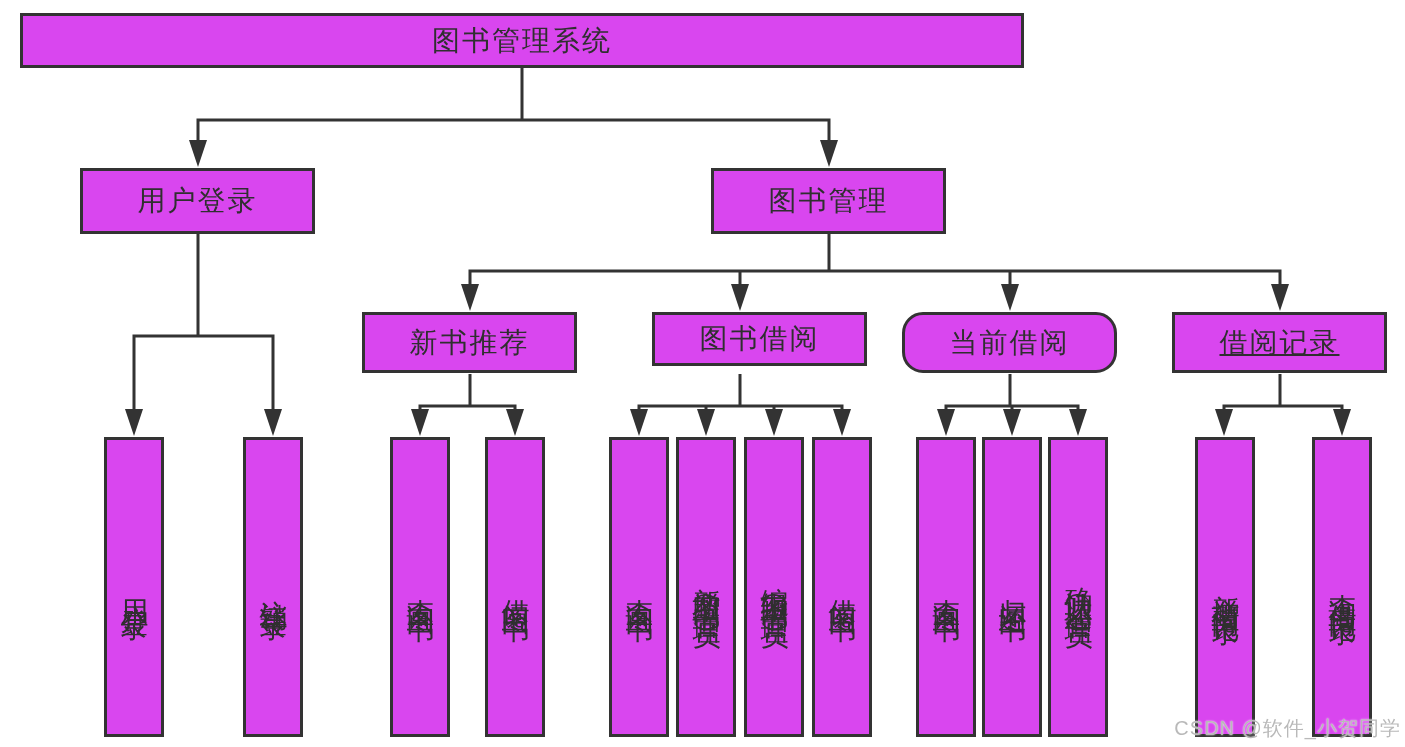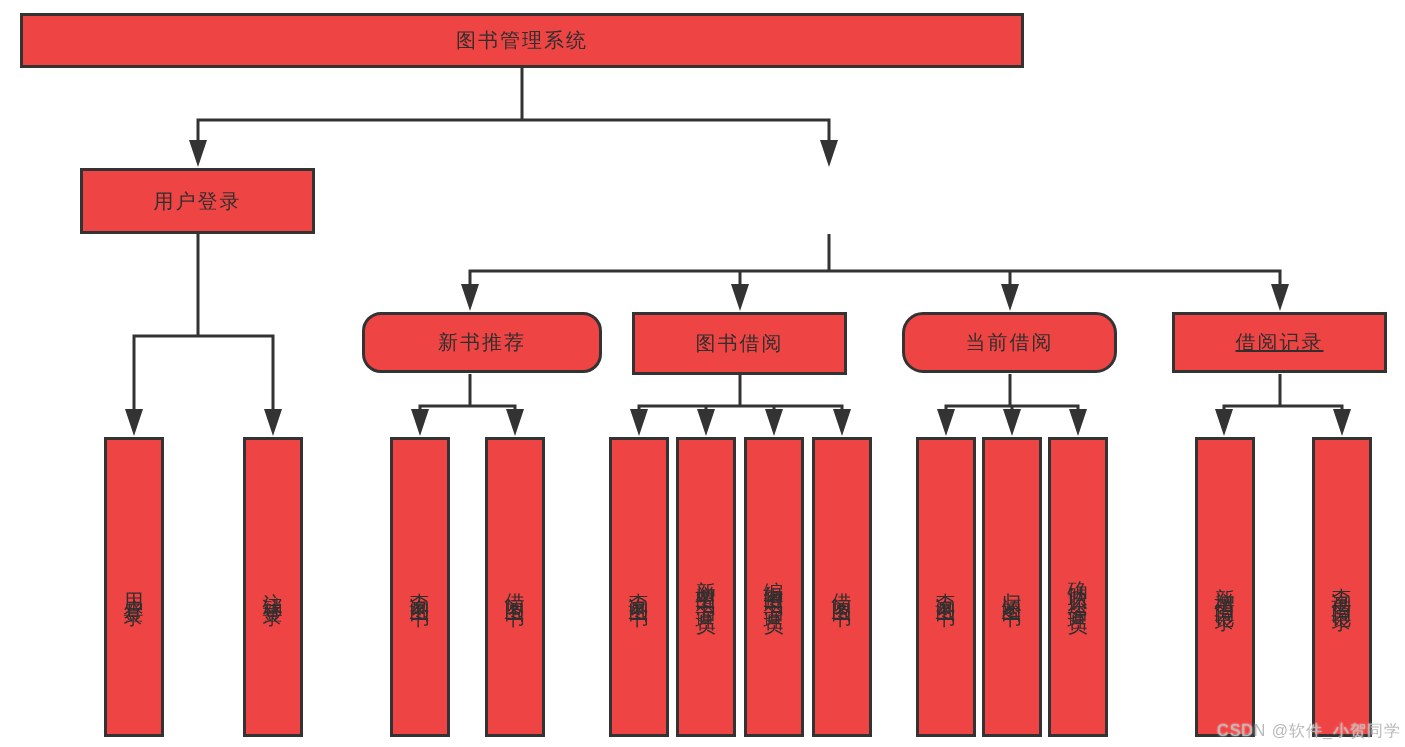--- a/index.html
+++ b/index.html
@@ -2,32 +2,32 @@
 <html><head>
 <meta charset="utf-8">
 <style>
   html,body{margin:0;padding:0;background:#ffffff;}
   .canvas{
     position:relative;width:1405px;height:747px;background:#ffffff;
     font-family:"Liberation Sans",sans-serif;overflow:hidden;
   }
   .connectors{position:absolute;left:0;top:0;width:1405px;height:747px;}
   .node{
-    position:absolute;box-sizing:border-box;background:#ef4444;
+    position:absolute;box-sizing:border-box;background:#d946ef;
     border:3px solid #333333;color:#2f2f2f;
     display:flex;align-items:center;justify-content:center;
-    font-size:20px;letter-spacing:2px;white-space:nowrap;
+    font-size:28px;letter-spacing:2px;white-space:nowrap;
   }
   .leaf .vtext{
     writing-mode:vertical-rl;text-orientation:mixed;
     letter-spacing:5px;line-height:1;white-space:nowrap;
   }
   .watermark{
     position:absolute;right:4px;bottom:5px;
-    color:#b9b9b9;font-size:16px;letter-spacing:1px;
+    color:#b9b9b9;font-size:20px;letter-spacing:1px;
     text-shadow:0 0 2px #ffffff;
   }
 </style>
 </head>
 <body>
 
 <div class="canvas">
 
   <svg class="connectors" viewBox="0 0 1405 747" xmlns="http://www.w3.org/2000/svg">
     <g stroke="#333333" stroke-width="3" fill="none" stroke-linejoin="miter">
@@ -69,25 +69,28 @@
     </g>
   </svg>
 
   <div class="node" style="left:20px;top:13px;width:1004px;height:55px;">
     <span>图书管理系统</span>
   </div>
 
   <div class="node" style="left:80px;top:168px;width:235px;height:66px;">
     <span>用户登录</span>
   </div>
+  <div class="node" style="left:711px;top:168px;width:235px;height:66px;">
+    <span>图书管理</span>
+  </div>
 
-  <div class="node" style="left:362px;top:312px;width:240px;height:61px;border-radius:19px;">
+  <div class="node" style="left:362px;top:312px;width:215px;height:61px;">
     <span>新书推荐</span>
   </div>
-  <div class="node" style="left:632px;top:312px;width:215px;height:63px;font-family:Liberation Serif, serif;">
+  <div class="node" style="left:652px;top:312px;width:215px;height:54px;font-family:Liberation Serif, serif;">
     <span>图书借阅</span>
   </div>
   <div class="node" style="left:902px;top:312px;width:215px;height:61px;border-radius:21px;">
     <span>当前借阅</span>
   </div>
   <div class="node" style="left:1172px;top:312px;width:215px;height:61px;text-decoration:underline;">
     <span>借阅记录</span>
   </div>
 
   <div class="node leaf" style="left:104px;top:437px;width:60px;height:300px;">

